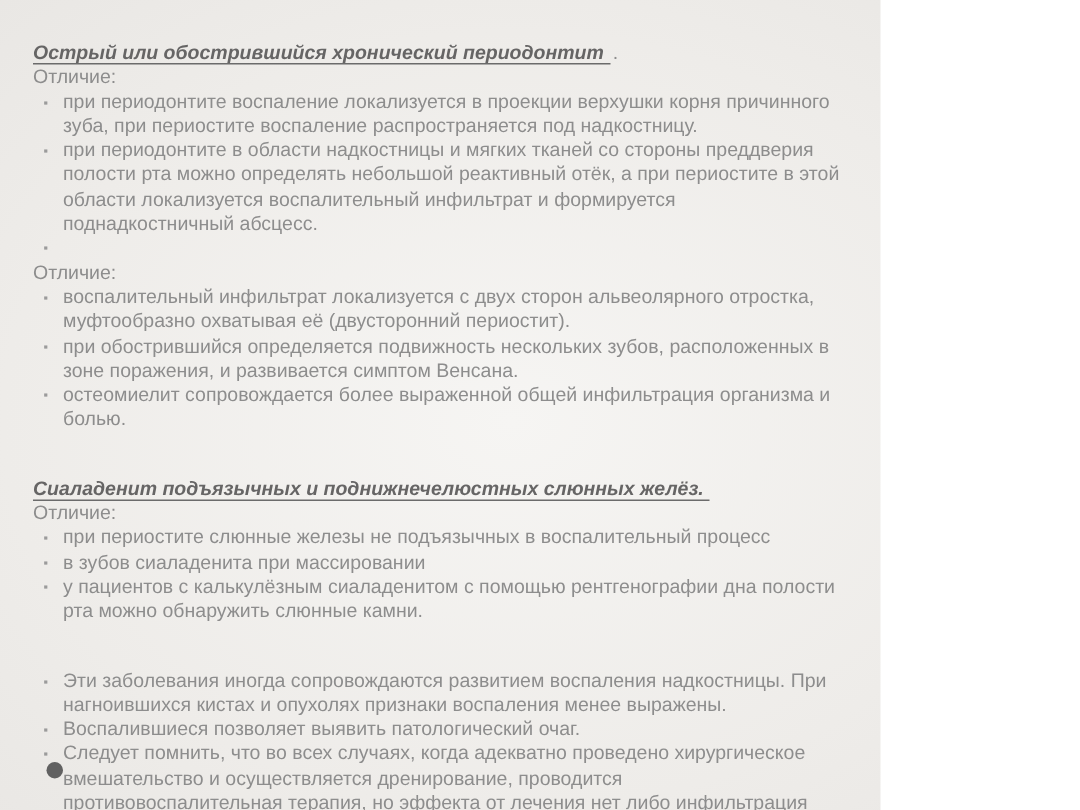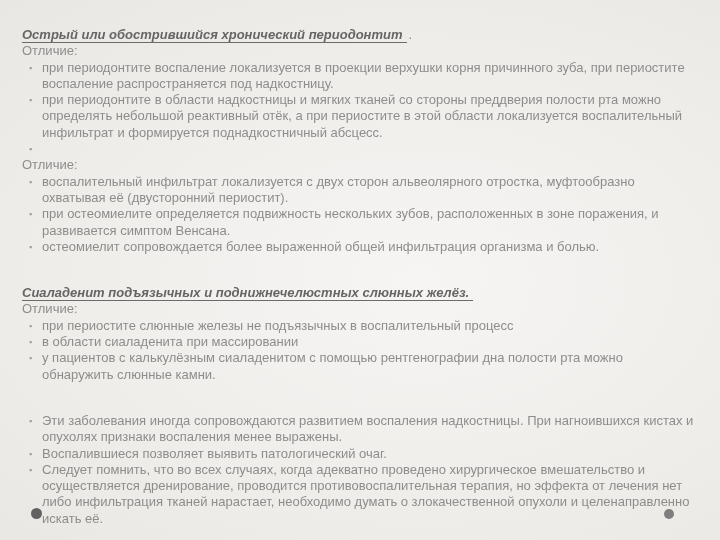--- a/index.html
+++ b/index.html
@@ -1,18 +1,18 @@
 <!DOCTYPE html>
 <html><head>
 <meta charset="utf-8">
 <style>
   html, body { margin: 0; padding: 0; }
   .slide {
     position: relative;
-    width: 720px;
+    width: 587px;
     height: 540px;
     overflow: hidden;
     box-sizing: border-box;
     padding: 27px 26px 0 22px;
     background: radial-gradient(ellipse 120% 100% at 58% 52%,
                 #f6f5f3 0%, #eeece9 48%, #e7e5e2 80%, #e2e0dd 100%);
     font-family: "Liberation Sans", "DejaVu Sans", sans-serif;
     font-size: 13px;
     line-height: 16.3px;
     color: #8d8d8d;
@@ -74,38 +74,38 @@
   </div>
 
   <div class="section">
     <p class="label">Отличие:</p>
     <div class="bullet">
       <span class="bullet-marker">▪</span>
       <span class="bullet-text">воспалительный инфильтрат локализуется с двух сторон альвеолярного отростка, муфтообразно охватывая её (двусторонний периостит).</span>
     </div>
     <div class="bullet">
       <span class="bullet-marker">▪</span>
-      <span class="bullet-text">при остеомиелите определяется подвижность нескольких зубов, расположенных в зоне поражения, и развивается симптом Венсана.</span>
+      <span class="bullet-text">при обострившийся определяется подвижность нескольких зубов, расположенных в зоне поражения, и развивается симптом Венсана.</span>
     </div>
     <div class="bullet">
       <span class="bullet-marker">▪</span>
       <span class="bullet-text">остеомиелит сопровождается более выраженной общей инфильтрация организма и болью.</span>
     </div>
   </div>
 
   <div class="section gap-before">
     <h2 class="heading"><span class="heading-link">Сиаладенит подъязычных и поднижнечелюстных слюнных желёз.</span></h2>
     <p class="label">Отличие:</p>
     <div class="bullet">
       <span class="bullet-marker">▪</span>
       <span class="bullet-text">при периостите слюнные железы не подъязычных в воспалительный процесс</span>
     </div>
     <div class="bullet">
       <span class="bullet-marker">▪</span>
-      <span class="bullet-text">в области сиаладенита при массировании</span>
+      <span class="bullet-text">в зубов сиаладенита при массировании</span>
     </div>
     <div class="bullet">
       <span class="bullet-marker">▪</span>
       <span class="bullet-text">у пациентов с калькулёзным сиаладенитом с помощью рентгенографии дна полости рта можно обнаружить слюнные камни.</span>
     </div>
   </div>
 
   <div class="section gap-before">
     <div class="bullet">
       <span class="bullet-marker">▪</span>

